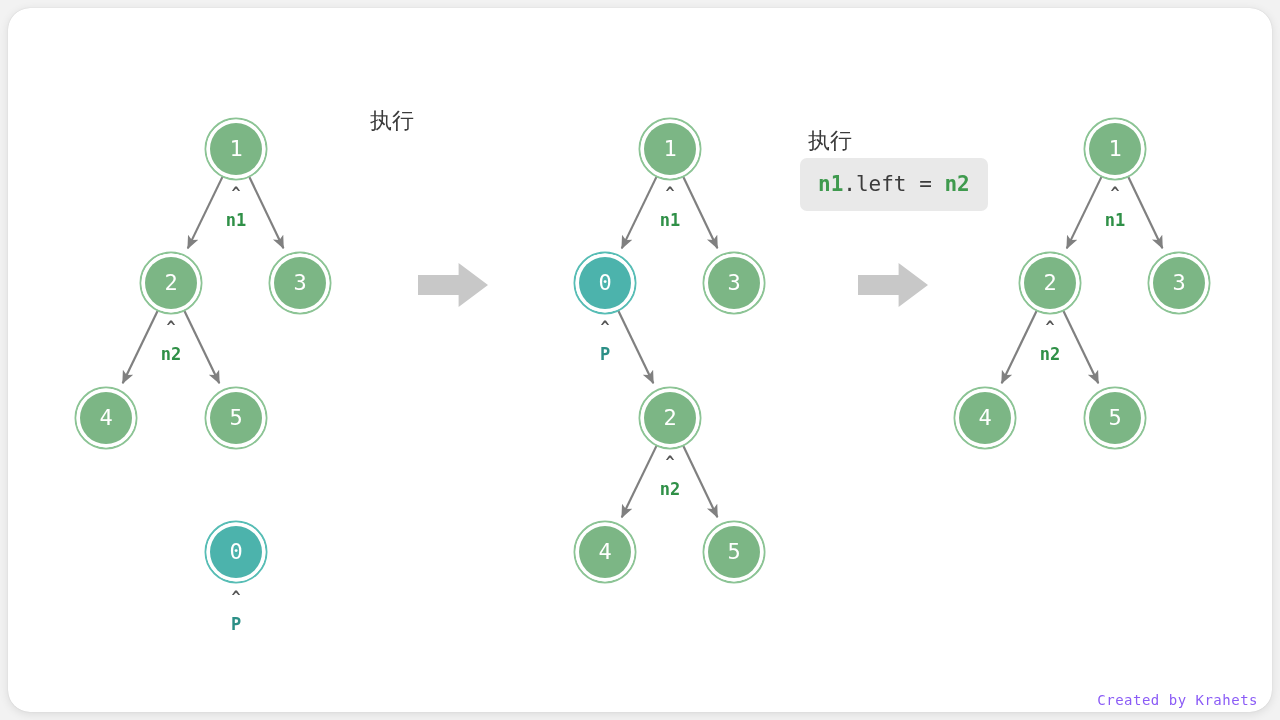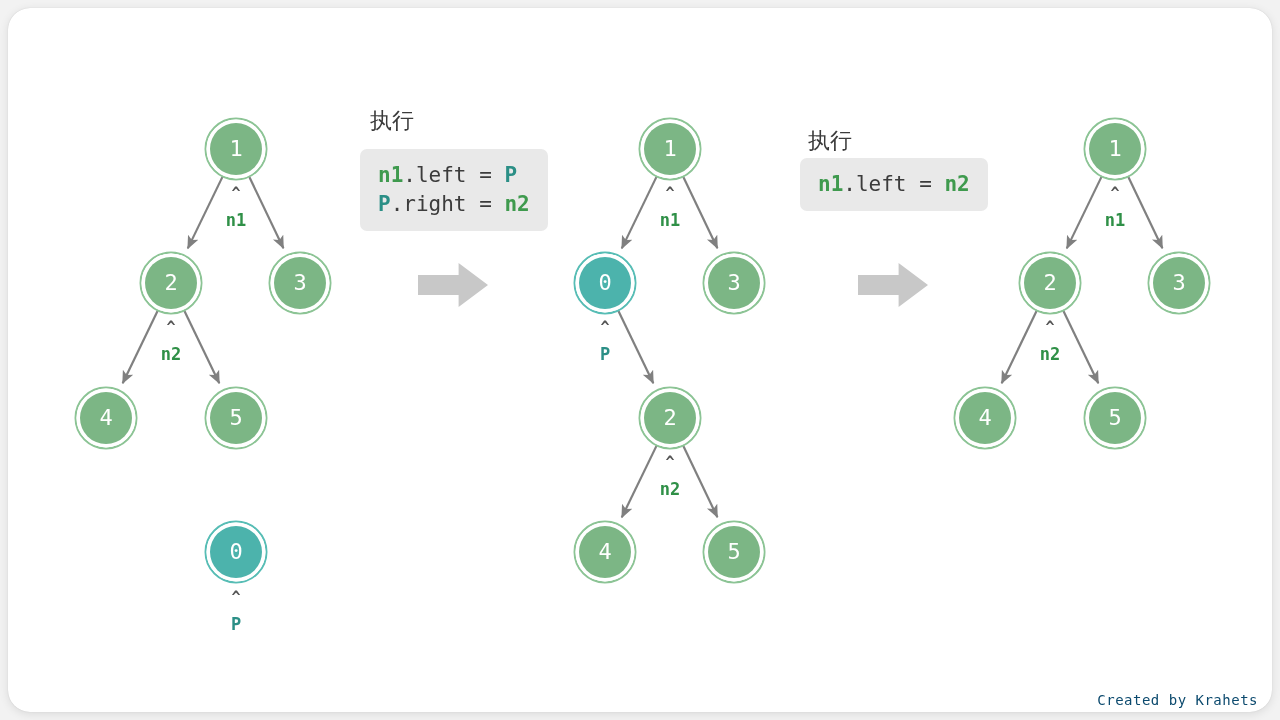--- a/index.html
+++ b/index.html
@@ -75,21 +75,21 @@
     white-space: pre;
   }
   .code-box .v-green { color: #3f9a4e; font-weight: bold; }
   .code-box .v-teal  { color: #2b8f86; font-weight: bold; }
   .credit {
     position: absolute;
     right: 30px;
     bottom: 20px;
     font-family: "DejaVu Sans Mono", "Liberation Mono", monospace;
     font-size: 14px;
-    color: #0c4a6e;
+    color: #8b5cf6;
     letter-spacing: 0.5px;
   }
 </style>
 </head>
 <body>
 
 <div id="card">
   <div id="stage">
 
     <svg id="diagram" viewBox="0 0 1280 720">
@@ -252,21 +252,20 @@
           </g>
         </g>
       <g id="transitions-layer">
           <polygon points="410,266.88 450.6,266.88 450.6,255 480,277 450.6,299 450.6,287.12 410,287.12" fill="#c8c8c8"></polygon>
           <polygon points="850,266.88 890.6,266.88 890.6,255 920,277 890.6,299 890.6,287.12 850,287.12" fill="#c8c8c8"></polygon>
         </g>
     </svg>
 
     <div class="exec-title" id="exec-1" style="left: 362px; top: 98px;">执行</div>
 
-    <div class="code-box" id="code-1" style="left: 352px; top: 141px;"><div><span class="v-green">n1</span><span>.left = </span><span class="v-teal">P</span></div><div><span class="v-teal">P</span><span>.right = </span><span class="v-green">n2</span></div></div>
 
     <div class="exec-title" id="exec-2" style="left: 800px; top: 118px;">执行</div>
 
     <div class="code-box" id="code-2" style="left: 792px; top: 150px;"><div><span class="v-green">n1</span><span>.left = </span><span class="v-green">n2</span></div></div>
 
     <div class="credit">Created by Krahets</div>
 
   </div>
 </div>
 

